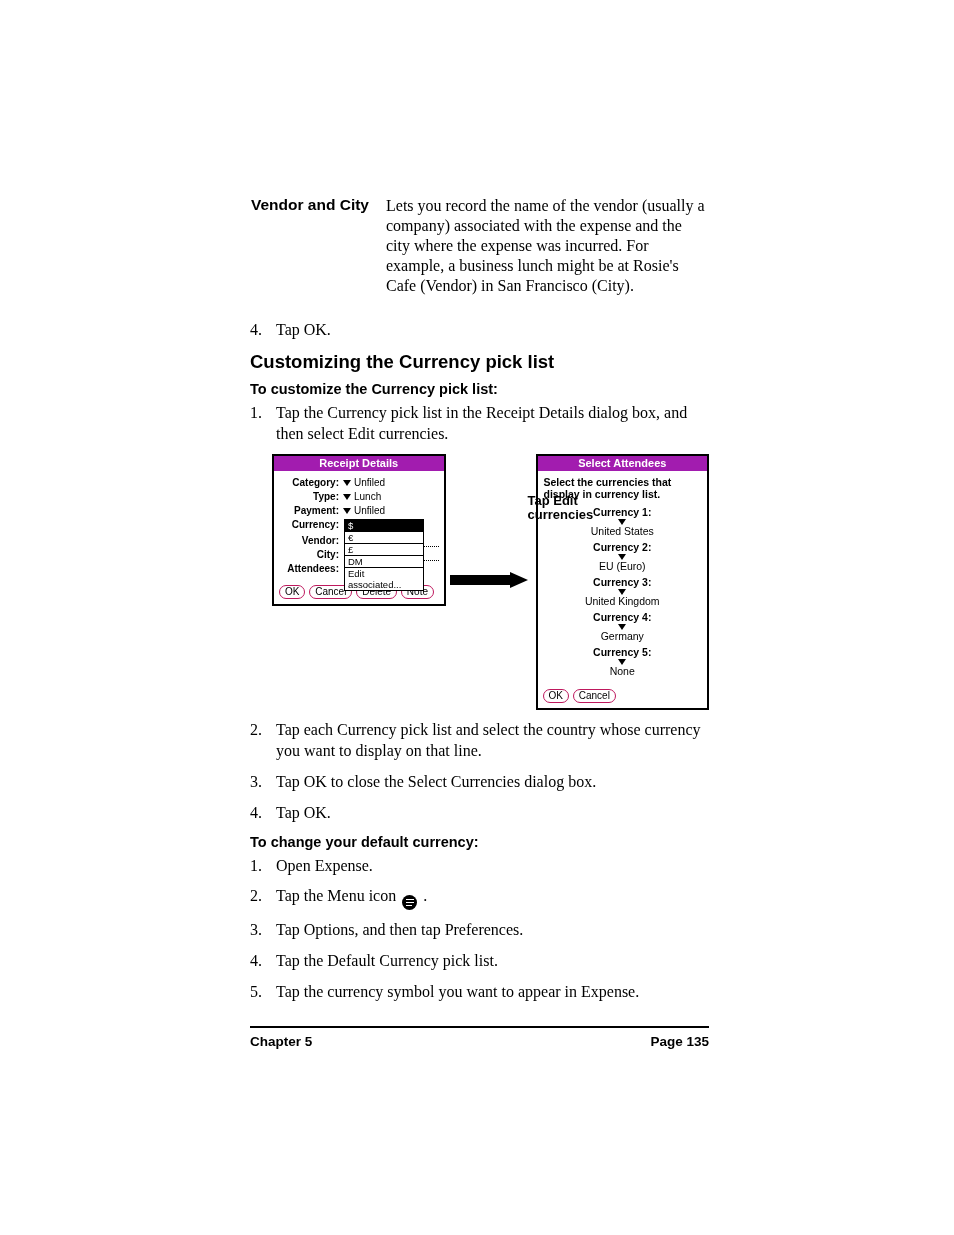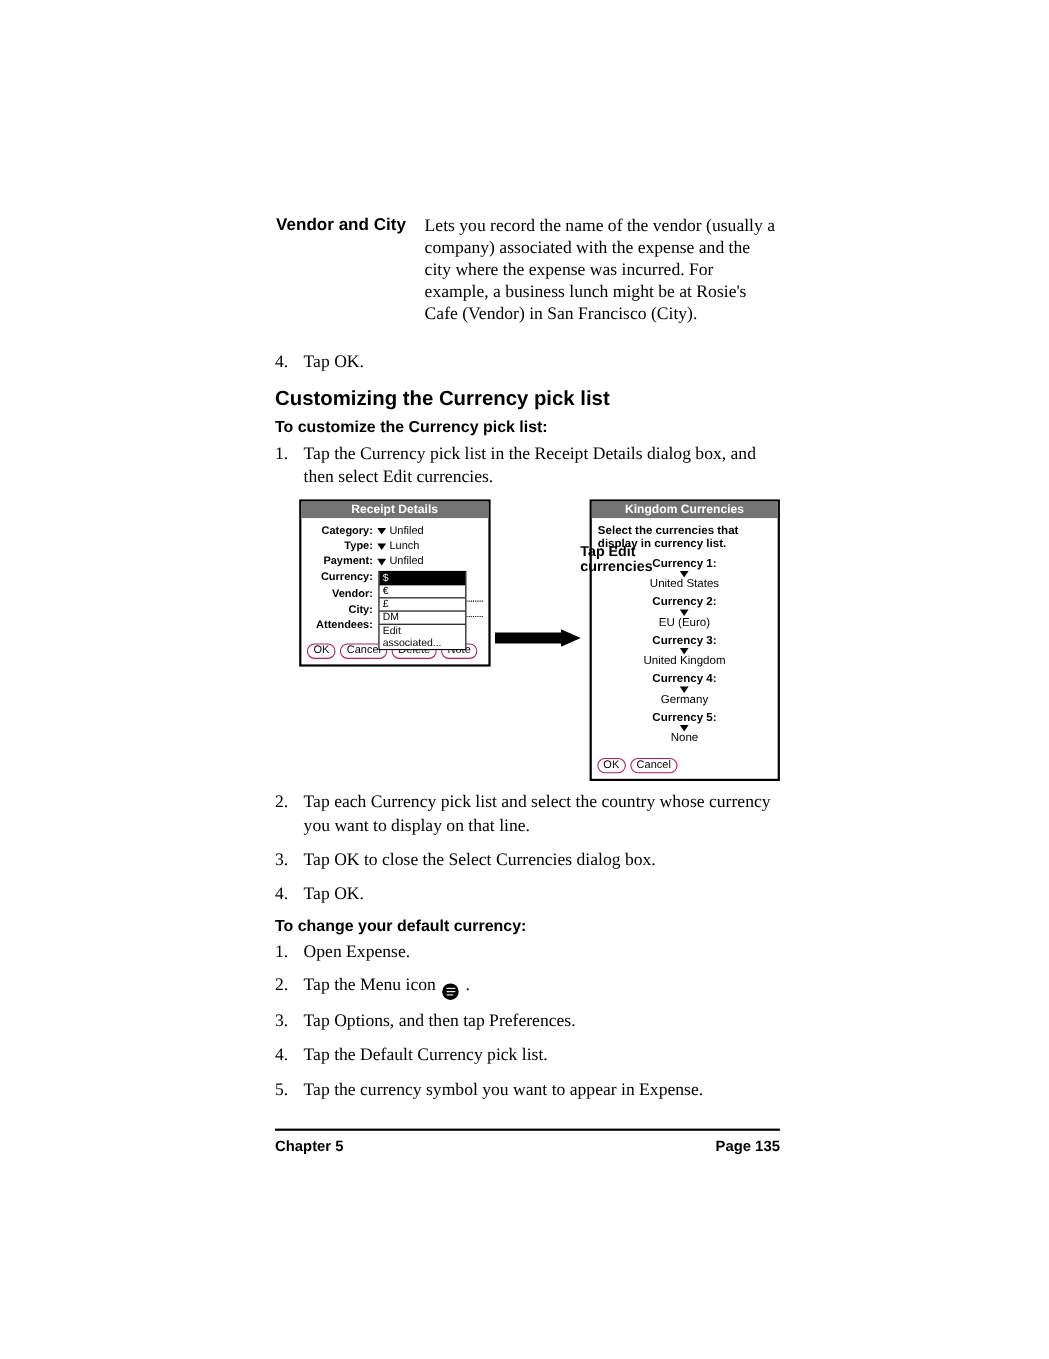--- a/index.html
+++ b/index.html
@@ -74,21 +74,21 @@
   }
   .palm-box {
     border: 2px solid #000;
     width: 176px;
     background: #fff;
     font-family: Arial, Helvetica, sans-serif;
     font-size: 10px;
     line-height: 12px;
   }
   .palm-title {
-    background: #737373;
+    background: #a21caf;
     color: #fff;
     text-align: center;
     font-weight: bold;
     font-size: 11px;
     padding: 1px 0 2px;
   }
   .palm-body {
     padding: 4px 5px 6px 5px;
   }
   .field-row {
@@ -310,21 +310,21 @@
     <div class="arrow-col">
       <div class="big-arrow">
         <svg width="78" height="16">
             <polygon points="0,3 60,3 60,0 78,8 60,16 60,13 0,13" fill="#000"></polygon>
           </svg>
       </div>
       <div class="callout">Tap Edit currencies</div>
     </div>
 
     <div class="palm-box">
-      <div class="palm-title">Kingdom Currencies</div>
+      <div class="palm-title">Select Attendees</div>
       <div class="sel-body">
         <div class="sel-intro">Select the currencies that display in currency list.</div>
         <div class="sel-row">
             <span class="lab">Currency 1:</span>
             <span class="tri"></span>
             <span>United States</span>
           </div>
         <div class="sel-row">
             <span class="lab">Currency 2:</span>
             <span class="tri"></span>

